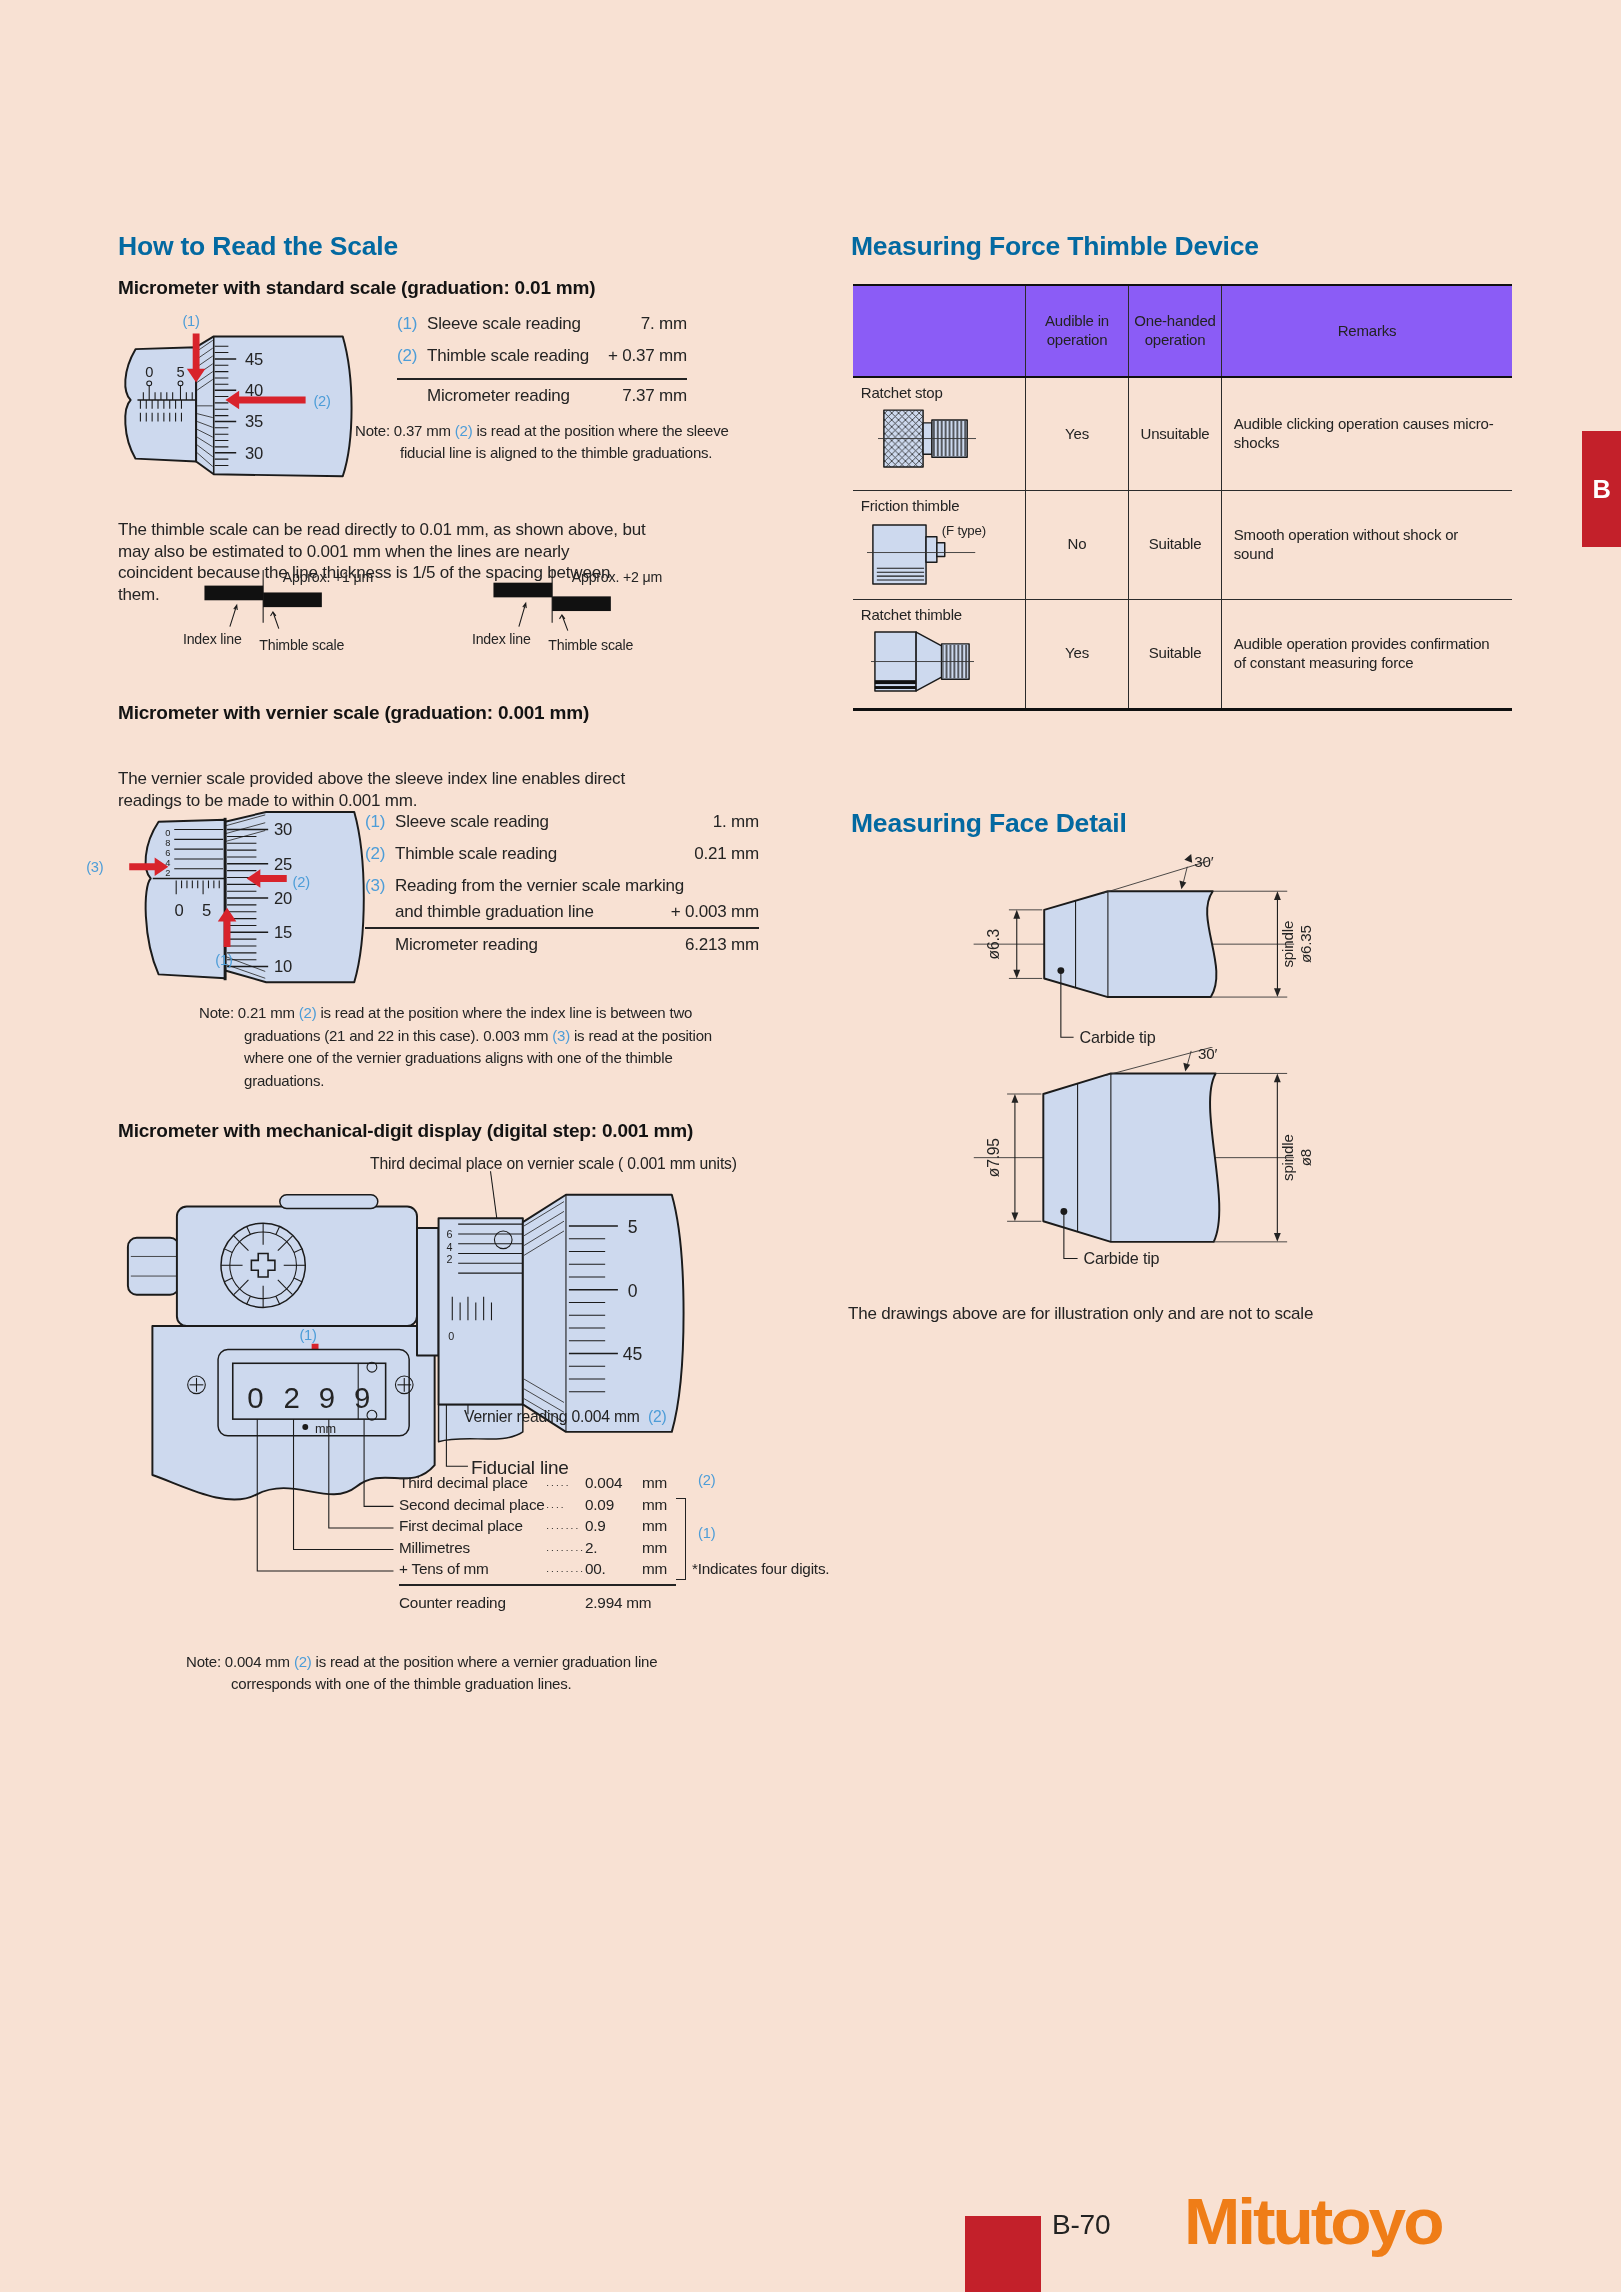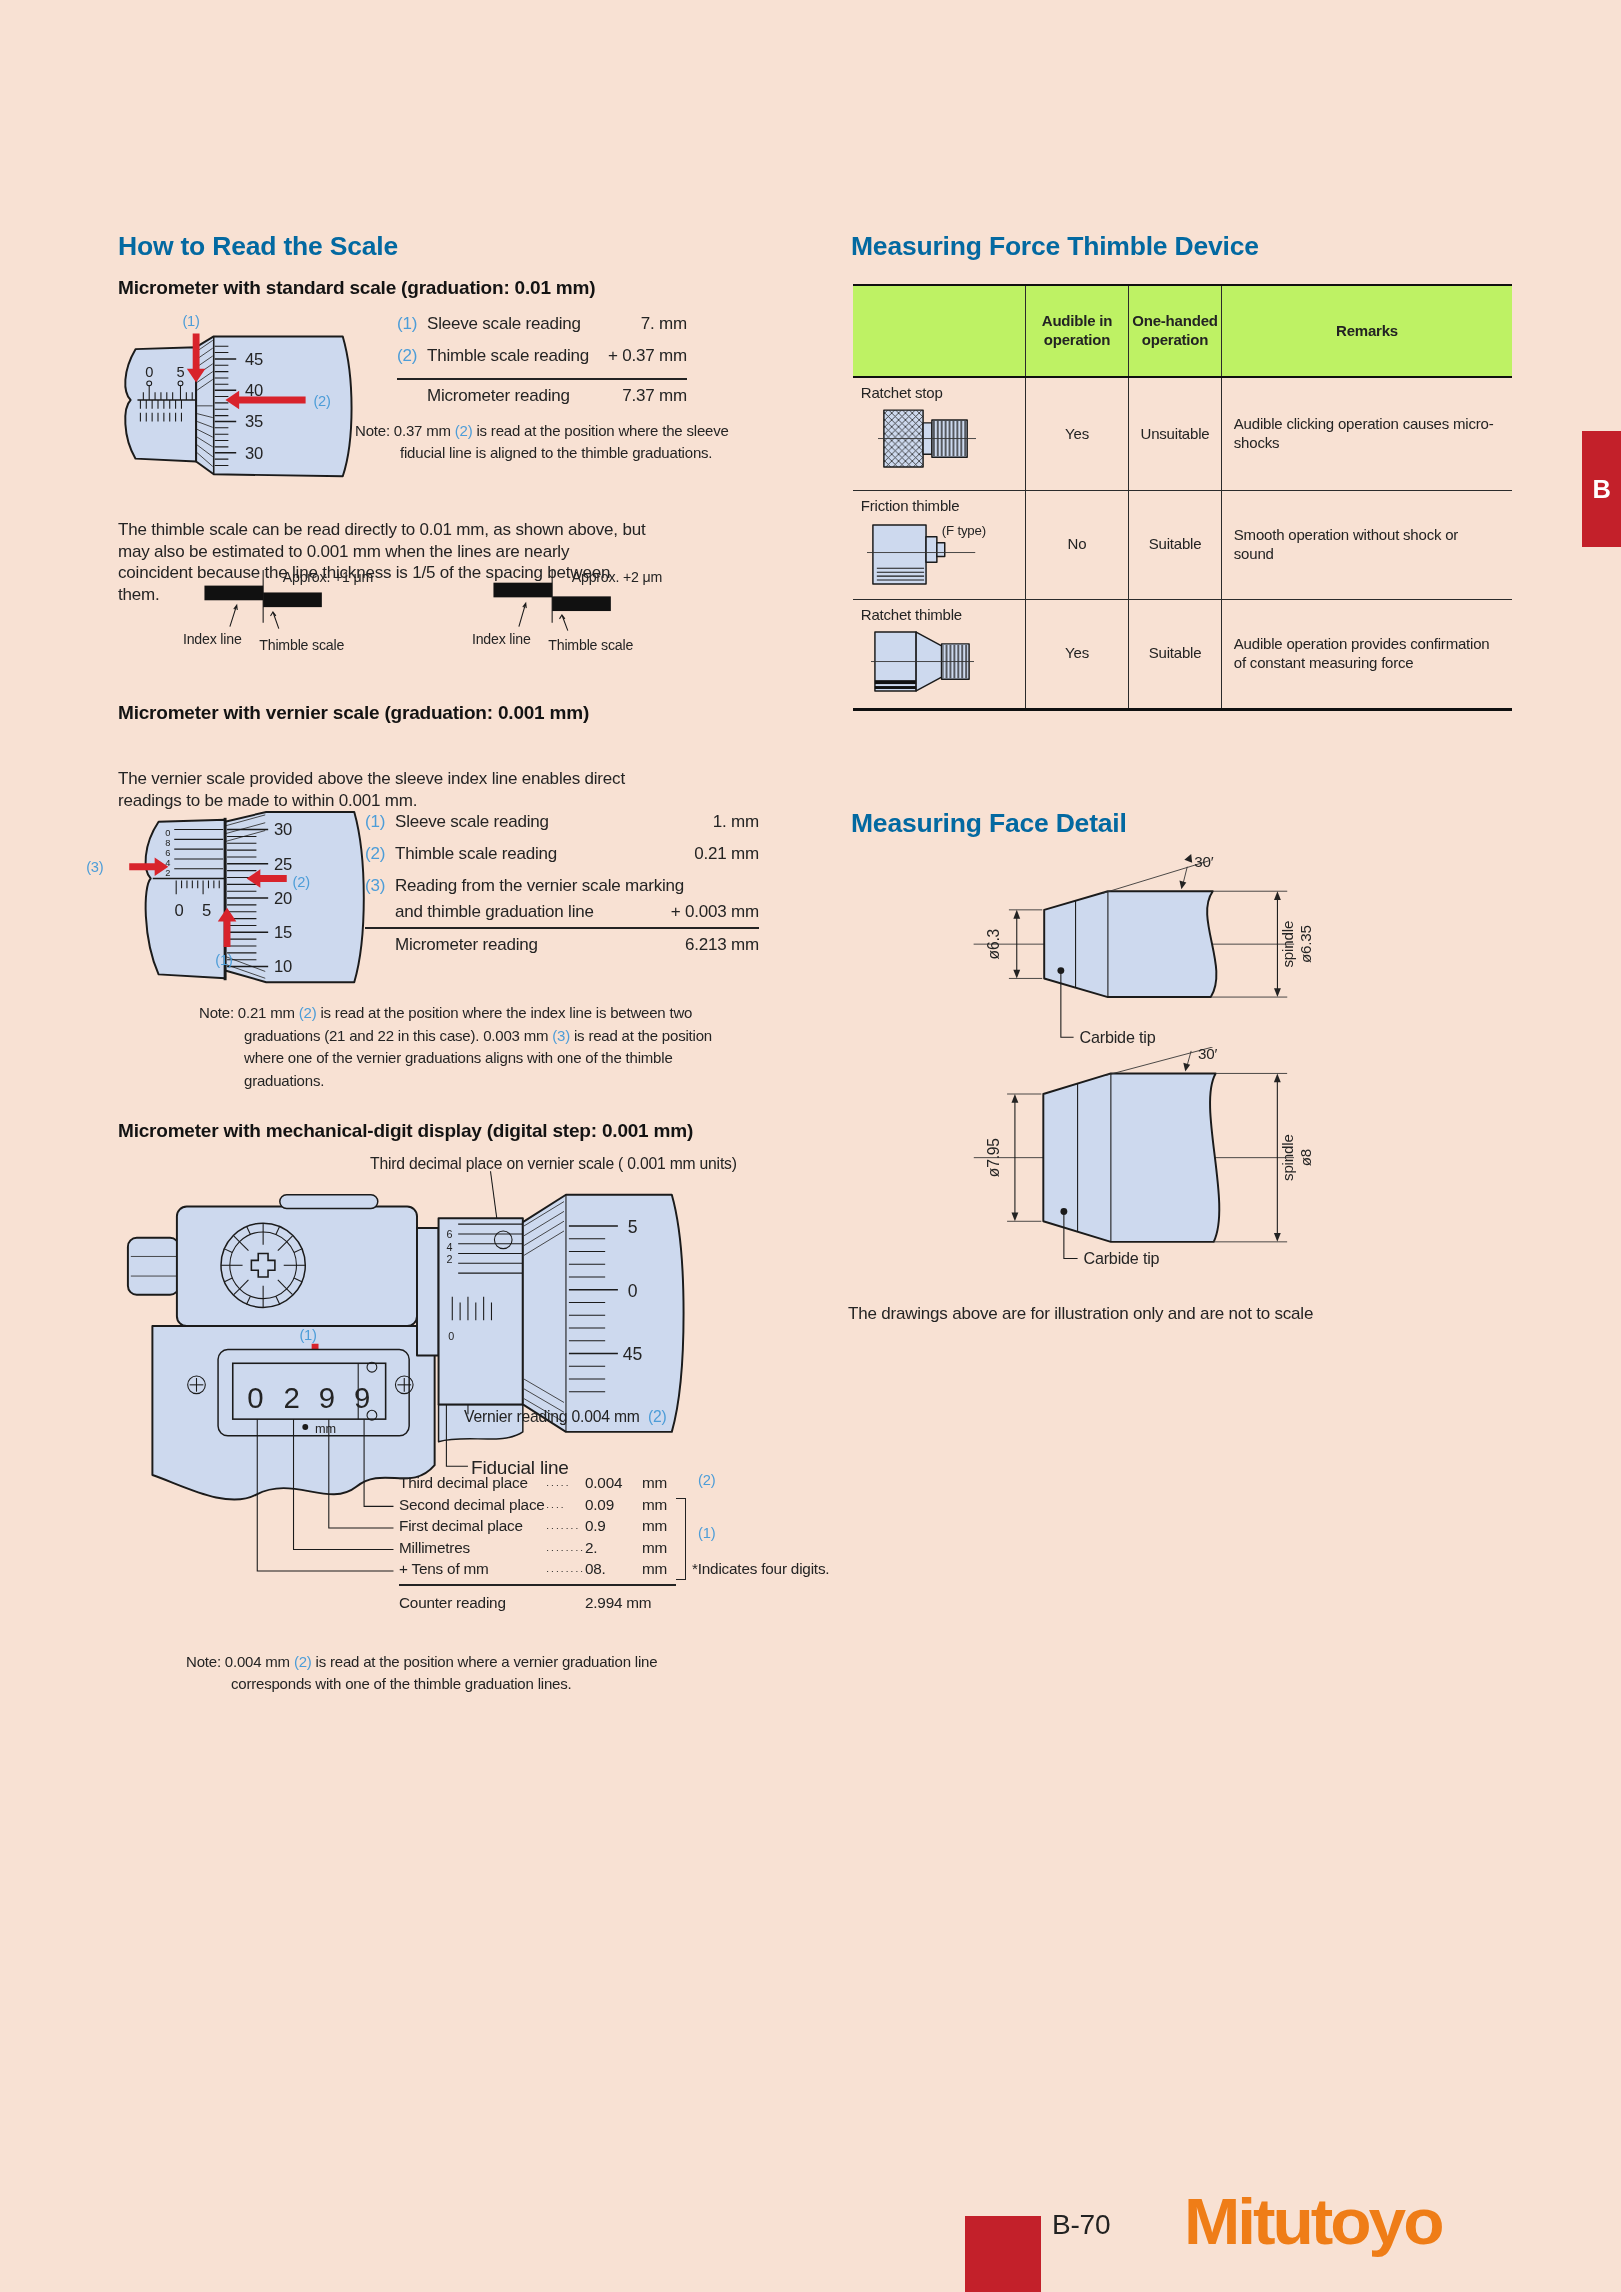--- a/index.html
+++ b/index.html
@@ -14,21 +14,21 @@
   .calc{font-size:17px;color:#242424;}
   .calc-row{display:flex;align-items:baseline;height:32px;}
   .calc-num{width:30px;color:#4d9dd8;flex:none;}
   .calc-lbl{flex:1;}
   .calc-val{flex:none;text-align:right;white-space:pre;}
   .sum-line{border-bottom:2.4px solid #232323;}
   .calc-total{margin-top:5.9px;}
   
   .ftable{border-top:2.9px solid #101010;border-bottom:3.9px solid #101010;}
   .frow{display:grid;grid-template-columns:172px 103px 93px 291px;}
-  .fhead{background:#bef264;border-bottom:2.9px solid #101010;font-weight:bold;}
+  .fhead{background:#8b5cf6;border-bottom:2.9px solid #101010;}
   .fbody + .fbody{border-top:1.2px solid #2b2b2b;}
   .fc{font-size:15px;line-height:18.6px;}
   .fc + .fc{border-left:1.2px solid #2b2b2b;}
   .fc-center{display:flex;align-items:center;justify-content:center;text-align:center;}
   .fc-remarks{display:flex;align-items:center;padding:5.9px 11.8px;}
   .fc-dev{padding:5.9px 3.9px 3.9px 7.8px;}
   .dl-row{display:flex;align-items:baseline;font-size:15.3px;height:21.6px;}
   .dl-label{width:147px;flex:none;}
   .dl-dots{width:39px;flex:none;font-size:9.8px;letter-spacing:1.6px;overflow:hidden;white-space:nowrap;}
   .dl-val{width:57px;flex:none;}
@@ -343,21 +343,21 @@
     </div>
     <div class="dl-row">
       <span class="dl-label">Millimetres</span>
       <span class="dl-dots">········</span>
       <span class="dl-val">2.</span>
       <span>mm</span>
     </div>
     <div class="dl-row">
       <span class="dl-label">+ Tens of mm</span>
       <span class="dl-dots">········</span>
-      <span class="dl-val">08.</span>
+      <span class="dl-val">00.</span>
       <span>mm</span>
     </div>
   </div>
   <div class="abs blue" style="left:698px;top:1472px;font-size:14.7px;">(2)</div>
   <div class="abs" style="left:676px;top:1498px;width:8.8px;height:80px;border:1.6px solid #232323;border-left:none;"></div>
   <div class="abs blue" style="left:698px;top:1525px;font-size:14.7px;">(1)</div>
   <div class="abs" style="left:692px;top:1560px;font-size:15.3px;">*Indicates four digits.</div>
   <div class="abs" style="left:399px;top:1584px;width:277px;border-bottom:2px solid #232323;"></div>
   <div class="abs" style="left:399px;top:1594px;">
     <div class="dl-row">

